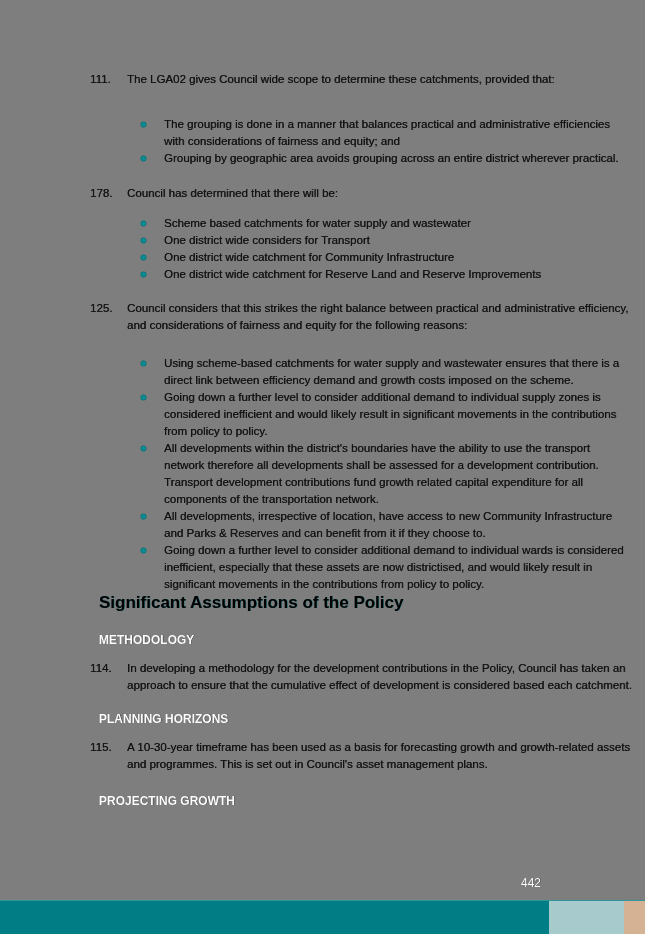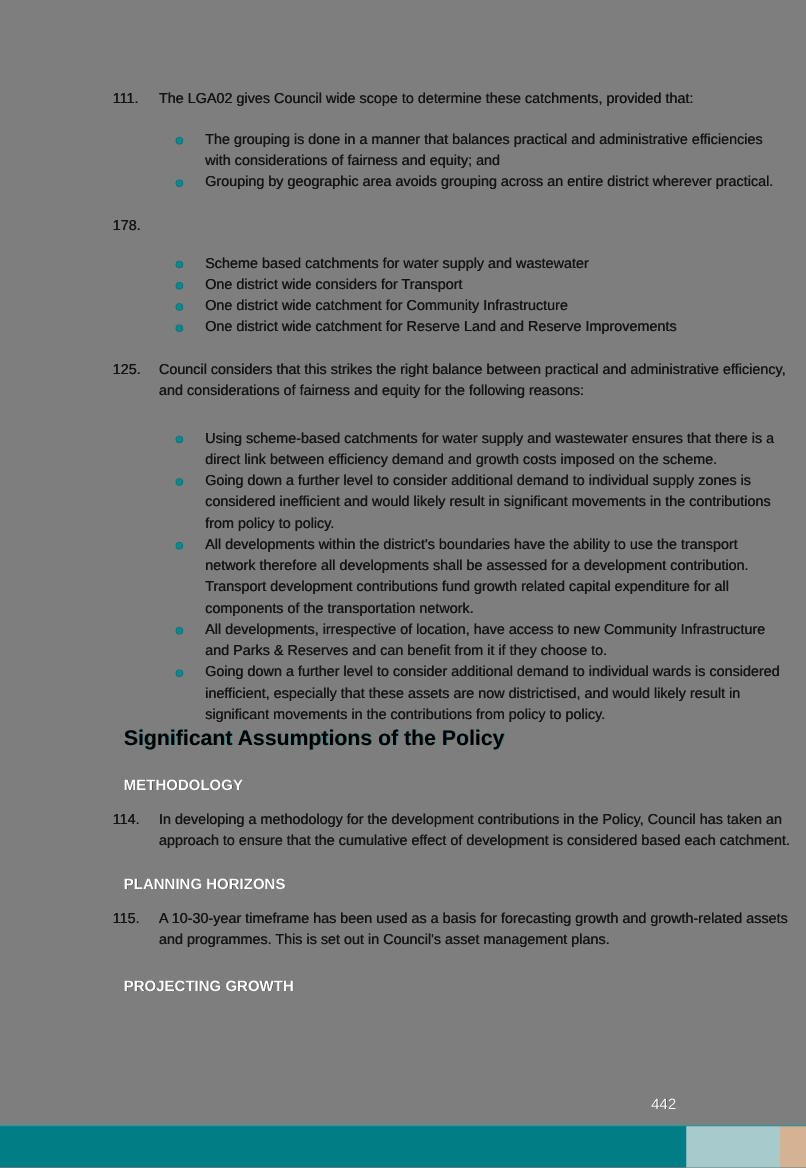--- a/index.html
+++ b/index.html
@@ -41,21 +41,21 @@
     text-shadow:0.5px 0 rgba(0,110,118,0.8);
   }
   .sub-heading {
     margin-left:57px;
     font-size:12px;
     line-height:15px;
     font-weight:bold;
     color:#ffffff;
     text-shadow:0.35px 0 rgba(10,10,10,0.75);
   }
-  .mt12{margin-top:12px}.mt13{margin-top:13px}.mt16{margin-top:16px}
+  .mt12{margin-top:12px}.mt13{margin-top:13px}.mt16{margin-top:28px}
   .mt17{margin-top:17px}.mt18{margin-top:18px}.mt20{margin-top:20px}
   .mt21{margin-top:21px}
   .page-number {
     position:absolute;
     top:876px; left:514px; width:34px;
     font-size:12px; text-align:center;
     color:#ffffff;
     text-shadow:0.35px 0 rgba(10,10,10,0.7);
   }
   .footer-band {
@@ -89,20 +89,21 @@
       <span class="btxt">The grouping is done in a manner that balances practical and administrative efficiencies with considerations of fairness and equity; and</span>
     </li>
     <li>
       <span class="dot"></span>
       <span class="btxt">Grouping by geographic area avoids grouping across an entire district wherever practical.</span>
     </li>
   </ul>
 
   <div class="para mt18">
     <span class="num">178.</span>
+    <span class="ptext">Council has determined that there will be:</span>
   </div>
 
   <ul class="bullets mt13">
     <li>
       <span class="dot"></span>
       <span class="btxt">Scheme based catchments for water supply and wastewater</span>
     </li>
     <li>
       <span class="dot"></span>
       <span class="btxt">One district wide considers for Transport</span>

